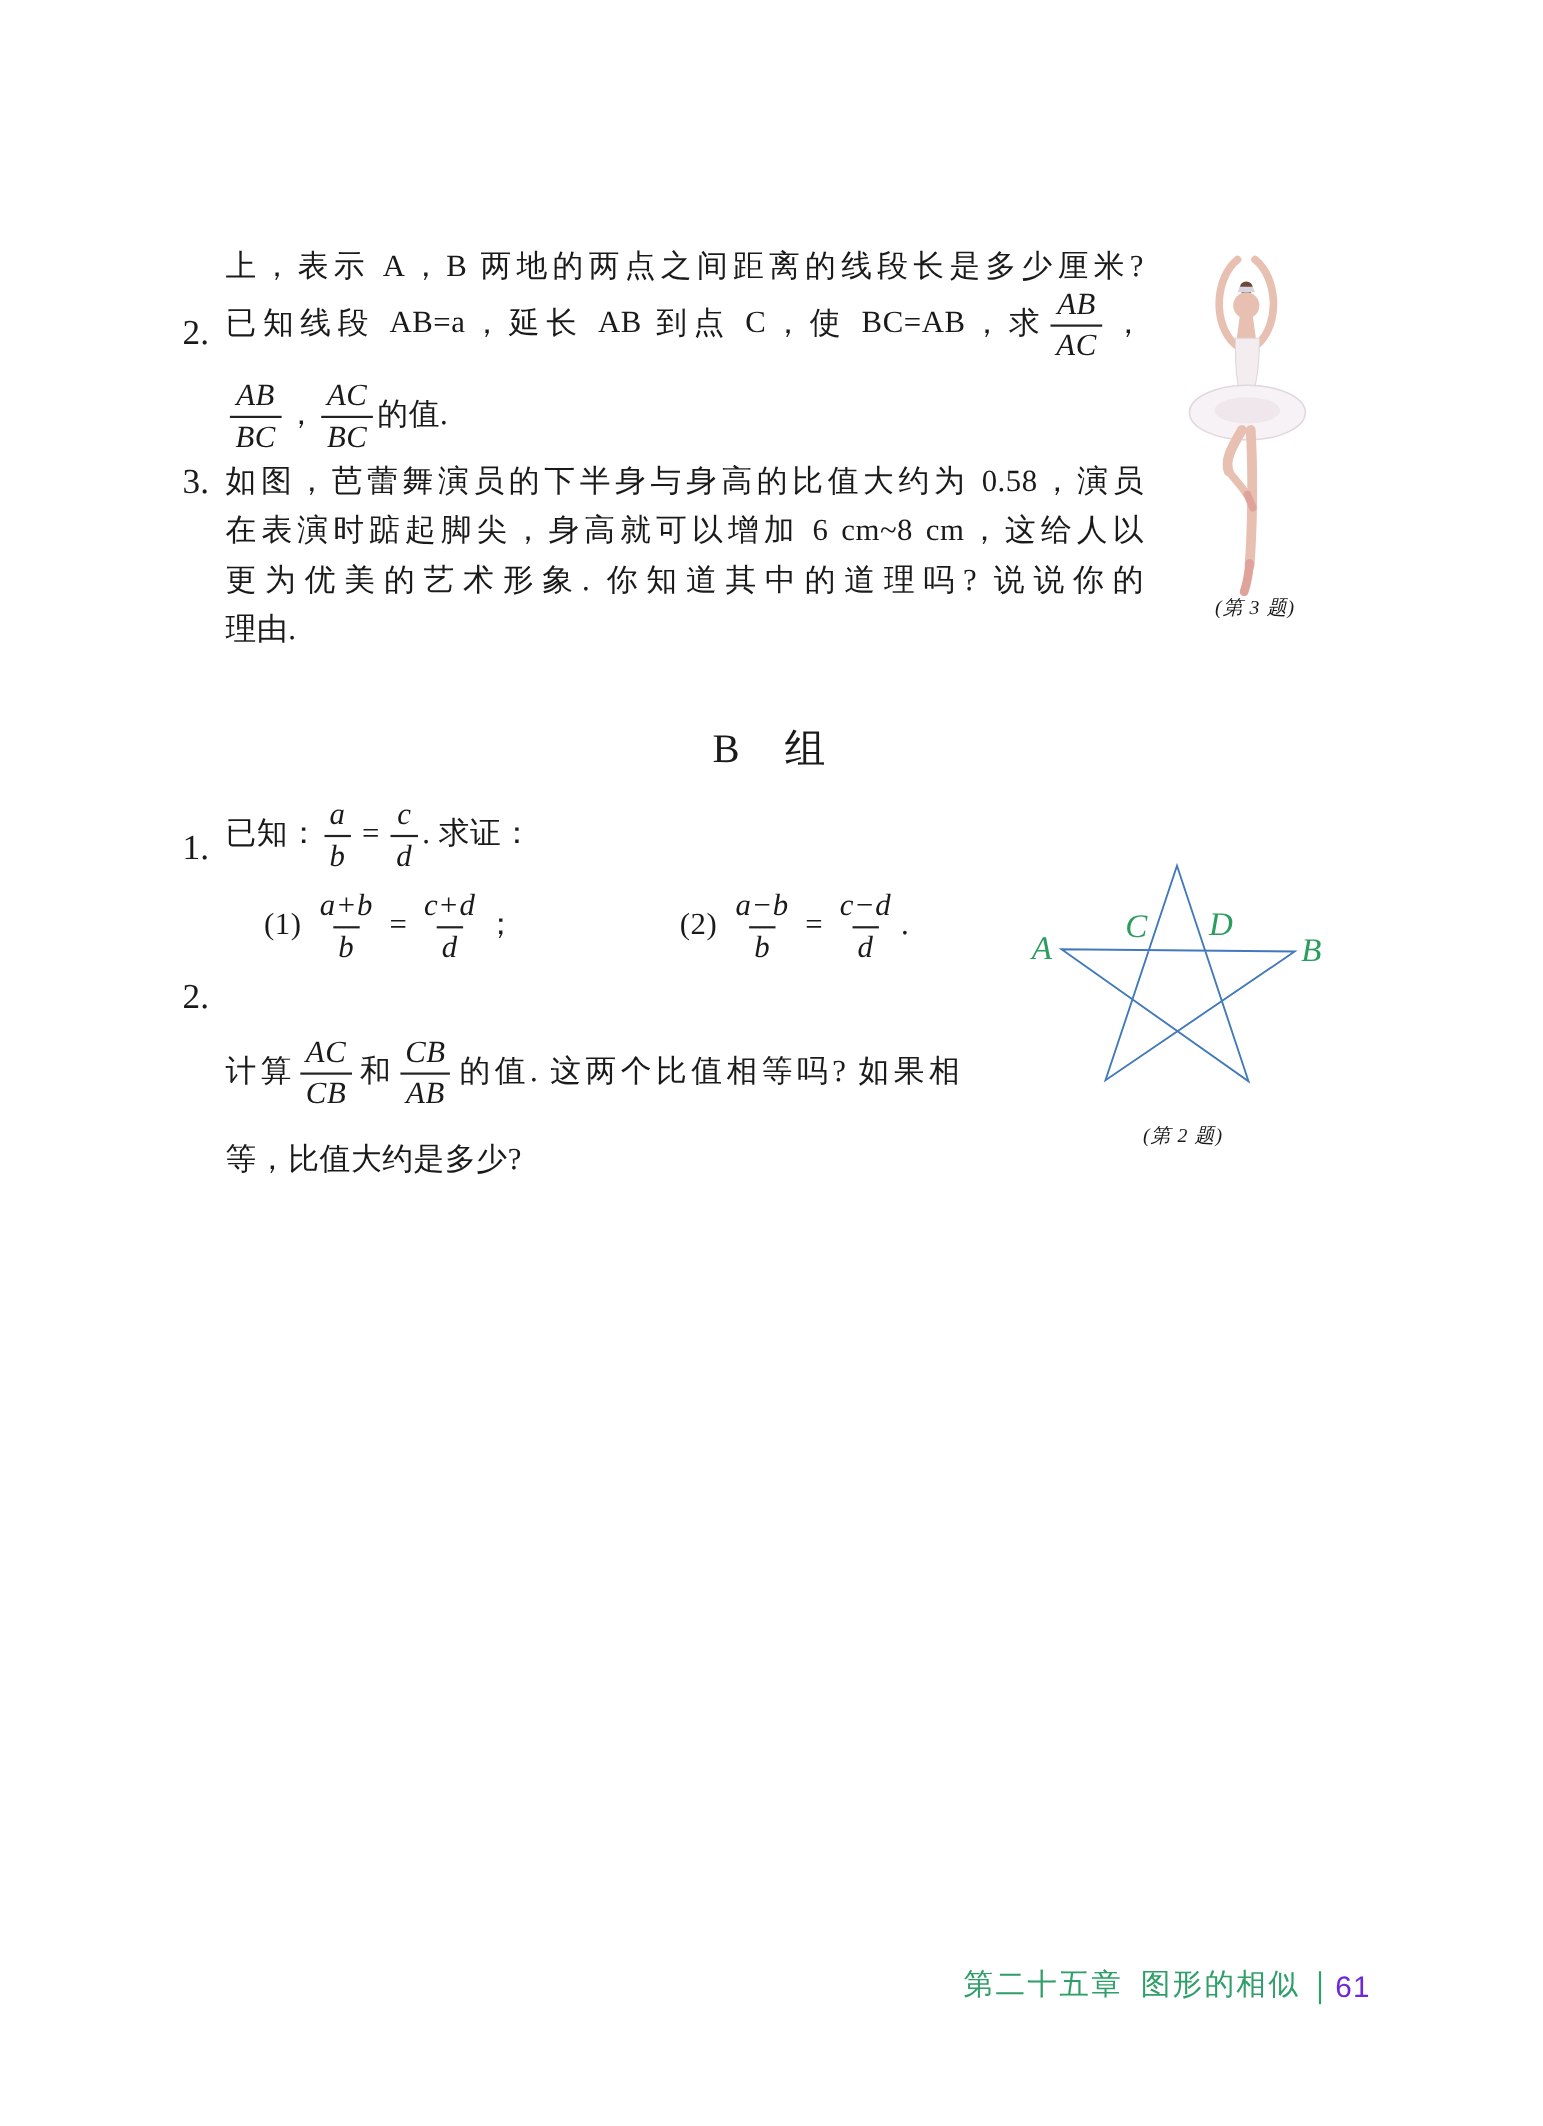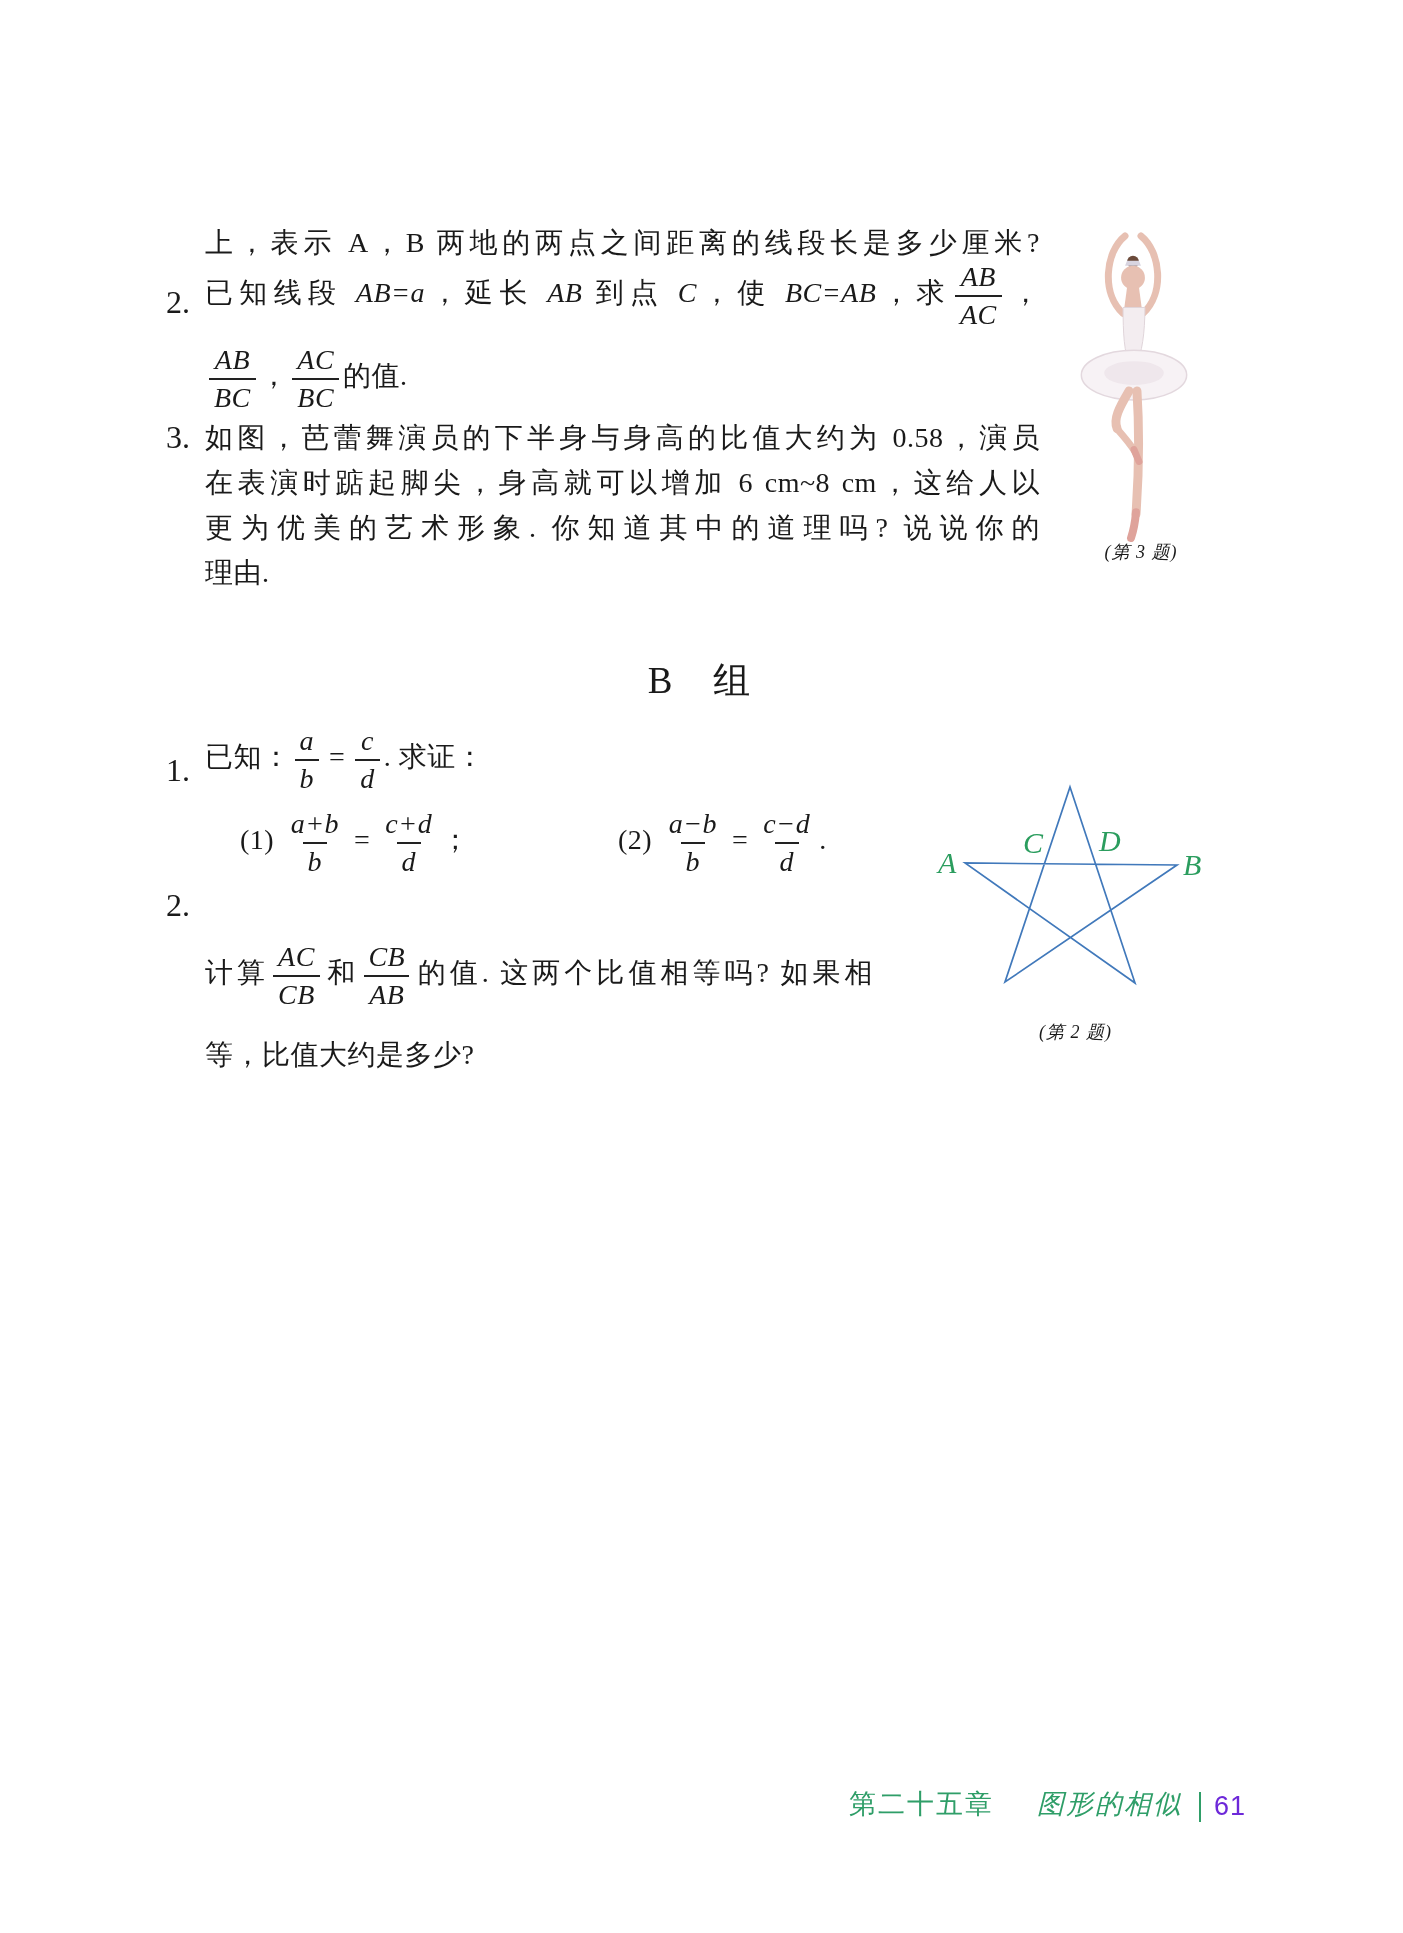--- a/index.html
+++ b/index.html
@@ -4,40 +4,40 @@
 <style>
   html,body{margin:0;padding:0;background:#ffffff;}
   .page{
     position:relative;width:1403px;height:1933px;background:#ffffff;
     font-family:"Liberation Serif","DejaVu Serif",serif;color:#1a1a1a;overflow:hidden;
   }
   .par{position:absolute;font-size:28px;line-height:45px;letter-spacing:0.5px;}
   .nowrap{white-space:nowrap;}
   .just{text-align:justify;text-align-last:justify;text-justify:inter-character;}
   .itemnum{position:absolute;font-size:32px;line-height:45px;}
-  .mi{font-style:italic;margin-top:40px;}
+  .mi{margin-top:40px;}
   .frac{
     display:inline-flex;flex-direction:column;align-items:center;
     vertical-align:middle;font-style:italic;line-height:1;margin:0 4px;
   }
   .frac .fnum{padding:0 5px 4px;line-height:1;}
   .frac .fden{border-top:2px solid #222;padding:4px 5px 0;line-height:1;}
   .eq{margin:0 6px;}
   .bheader{position:absolute;left:500px;top:656px;width:400px;text-align:center;
     font-size:37px;letter-spacing:2px;}
   .figcap{position:absolute;font-size:18px;text-align:center;letter-spacing:1px;font-style:italic;}
   .starbox{position:absolute;left:938px;top:756px;width:270px;height:250px;}
   .starlabel{position:absolute;font-size:30px;font-style:italic;color:#2b9d5e;
     font-family:"Liberation Serif",serif;line-height:1;}
   .footer{
     position:absolute;top:1786px;right:157px;display:flex;align-items:flex-end;
     font-family:"Liberation Sans","DejaVu Sans",sans-serif;font-size:27px;color:#2f9e68;
   }
   .footer .chapter{letter-spacing:2px;}
-  .footer .book-title{margin-left:43px;letter-spacing:2px;font-style:italic;}
+  .footer .book-title{margin-left:16px;letter-spacing:2px;}
   .footer .divider{width:2px;height:30px;background:#2f9e68;margin:0 13px 0 17px;}
   .footer .pagenum{color:#6d28d9;letter-spacing:1px;}
   .ballerina{position:absolute;left:1078px;top:224px;width:112px;height:318px;}
 </style>
 </head>
 <body>
 
 <div class="page">
 
   <div class="par just nowrap-none" style="left:205px;top:220px;width:835px;">上，表示 A，B 两地的两点之间距离的线段长是多少厘米?</div>

